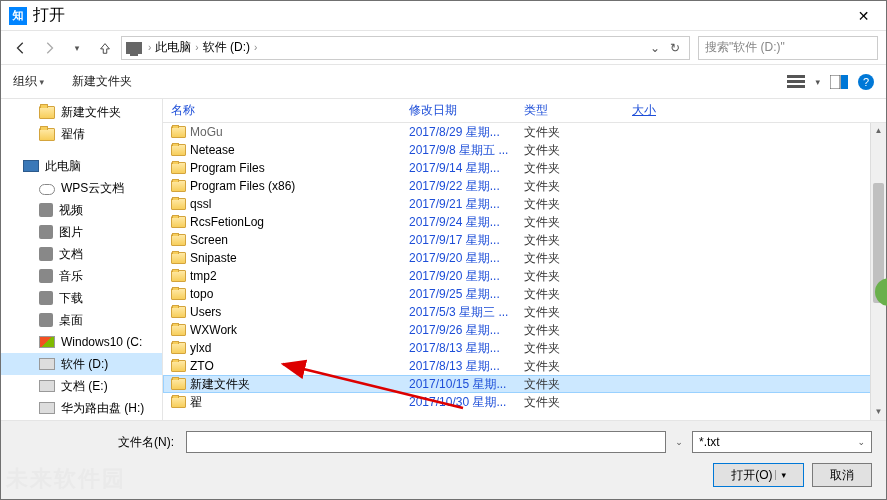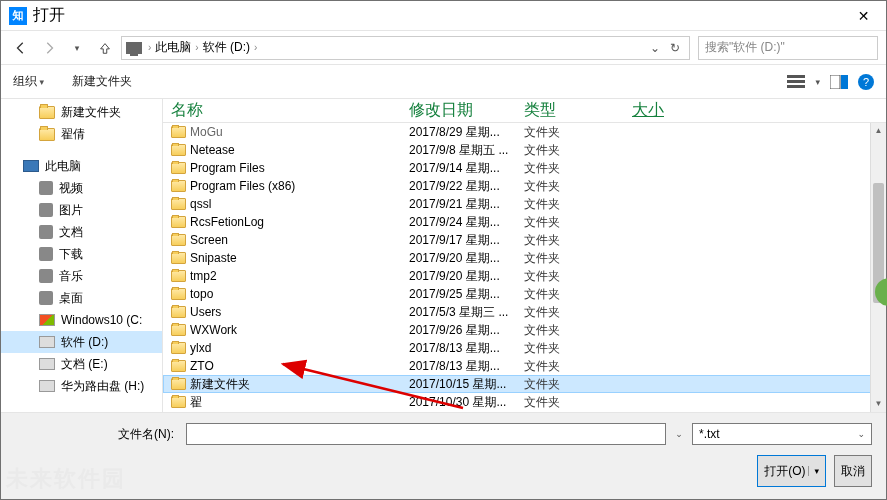--- a/index.html
+++ b/index.html
@@ -34,41 +34,41 @@
 .sb-icon { width: 16px; height: 13px; flex-shrink: 0; }
 .folder-ico { background: linear-gradient(#ffe9a6, #f7ce5b); border: 1px solid #d4a43c; border-radius: 1px; position: relative; }
 .folder-ico::before { content:''; position:absolute; top:-3px; left:0; width:6px; height:3px; background:#f7ce5b; border:1px solid #d4a43c; border-bottom:none; border-radius:1px 1px 0 0; }
 .pc-ico { width:16px; height:12px; background:#3a78b8; border:1px solid #2c5a8c; }
 .cloud-ico { width:16px; height:11px; background:#fff; border:1px solid #888; border-radius:6px; margin-top:2px; }
 .disk-ico { width:16px; height:12px; background:#ddd; border:1px solid #999; }
 .disk-ico.win { background: linear-gradient(135deg,#f25022 50%,#7fba00 50%); }
 .generic-ico { width:14px; height:14px; background:#888; border-radius:2px; }
 .sb-sep { height: 10px; }
 .filelist { flex: 1; display: flex; flex-direction: column; overflow: hidden; position: relative; }
-.fl-header { height: 24px; display: flex; align-items: center; font-size: 16px; border-bottom: 1px solid #e5e5e5; padding-left: 8px; color: #15803d; }
+.fl-header { height: 24px; display: flex; align-items: center; font-size: 12px; border-bottom: 1px solid #e5e5e5; padding-left: 8px; color: #1d4ed8; }
 .col-name { width: 238px; }
 .col-date { width: 115px; }
 .col-type { width: 108px; }
 .col-size { flex: 1; text-decoration: underline; }
 .fl-rows { flex: 1; overflow-y: auto; overflow-x: hidden; }
 .fl-row { height: 18px; display: flex; align-items: center; font-size: 12px; padding-left: 8px; }
 .fl-row .name-cell { width: 238px; display: flex; align-items: center; gap: 4px; text-align: right; }
-.fl-row .date-cell { width: 115px; color: #000000; }
+.fl-row .date-cell { width: 115px; color: #1d4ed8; }
 .fl-row .type-cell { width: 108px; color: #333; }
 .fl-row .row-folder-ico { width: 15px; height: 12px; background: linear-gradient(#ffe9a6,#f7ce5b); border:1px solid #d4a43c; border-radius:1px; position:relative; }
 .fl-row .row-folder-ico::before { content:''; position:absolute; top:-2px; left:0; width:5px; height:2px; background:#f7ce5b; border:1px solid #d4a43c; border-bottom:none; }
 .fl-row.sel { background: #cce8ff; outline: 1px solid #99d1ff; outline-offset: -1px; }
 .fl-row.cut { color: #666; }
 .footer { border-top: 1px solid #e5e5e5; padding: 10px 14px 12px; display: flex; flex-direction: column; gap: 10px; background:#f0f0f0; }
 .fn-row { display: flex; align-items: center; gap: 6px; font-size: 12px; }
 .fn-label { width: 165px; text-align: right; padding-right: 6px; }
 .fn-input { flex: 1; height: 22px; border: 1px solid #7a7a7a; background: #fff; }
 .fn-filter { width: 180px; height: 22px; border: 1px solid #7a7a7a; background: #fff; display:flex; align-items:center; padding: 1px 6px; justify-content: space-between; }
 .btn-row { display: flex; justify-content: flex-end; gap: 8px; }
-.btn { height: 32px; padding: 0 6px; border: 1px solid #7a7a7a; background: #e1e1e1; font-size: 12px; display:flex; align-items:center; gap:3px; }
+.btn { height: 24px; padding: 0 17px; border: 1px solid #7a7a7a; background: #e1e1e1; font-size: 12px; display:flex; align-items:center; gap:3px; }
 .btn.primary { border: 1px solid #0078d7; }
 .arrow-annot { position: absolute; pointer-events: none; }
 .scrollbar { position: absolute; right: 0; top: 24px; bottom: 0; width: 16px; background: #f0f0f0; border-left: 1px solid #ddd; }
 .scrollbar .thumb { position: absolute; left: 2px; right: 2px; top: 60px; height: 120px; background: #c0c0c0; border-radius: 2px; }
 .scrollbar .arr { position:absolute; left:0; right:0; height:16px; text-align:center; font-size:8px; color:#666; line-height:16px; }
 .watermark { position:absolute; left:6px; bottom:6px; color:#eaeaea; font-size:22px; font-weight:bold; letter-spacing:2px; pointer-events:none; }
 .green-tab { position: absolute; right: -2px; top: 278px; width: 14px; height: 28px; background: #6ab04c; border-radius: 14px 0 0 14px; }
 </style>
 </head>
 <body>
@@ -146,38 +146,42 @@
             <span>翟倩</span>
           </div>
         </div>
       <div class="sb-sep"></div>
       <div class="sb-item">
         <div class="sb-icon pc-ico"></div>
         <span>此电脑</span>
       </div>
       <div id="sb-pc">
           <div class="sb-item child">
+            <div class="sb-icon cloud-ico"></div>
+            <span>WPS云文档</span>
+          </div>
+          <div class="sb-item child">
             <div class="sb-icon generic-ico"></div>
             <span>视频</span>
           </div>
           <div class="sb-item child">
             <div class="sb-icon generic-ico"></div>
             <span>图片</span>
           </div>
           <div class="sb-item child">
             <div class="sb-icon generic-ico"></div>
             <span>文档</span>
           </div>
           <div class="sb-item child">
             <div class="sb-icon generic-ico"></div>
+            <span>音乐</span>
+          </div>
+          <div class="sb-item child">
+            <div class="sb-icon generic-ico"></div>
             <span>下载</span>
-          </div>
-          <div class="sb-item child">
-            <div class="sb-icon generic-ico"></div>
-            <span>音乐</span>
           </div>
           <div class="sb-item child">
             <div class="sb-icon generic-ico"></div>
             <span>桌面</span>
           </div>
           <div class="sb-item child">
             <div class="sb-icon disk-ico win"></div>
             <span>Windows10 (C:</span>
           </div>
           <div class="sb-item child sel">

